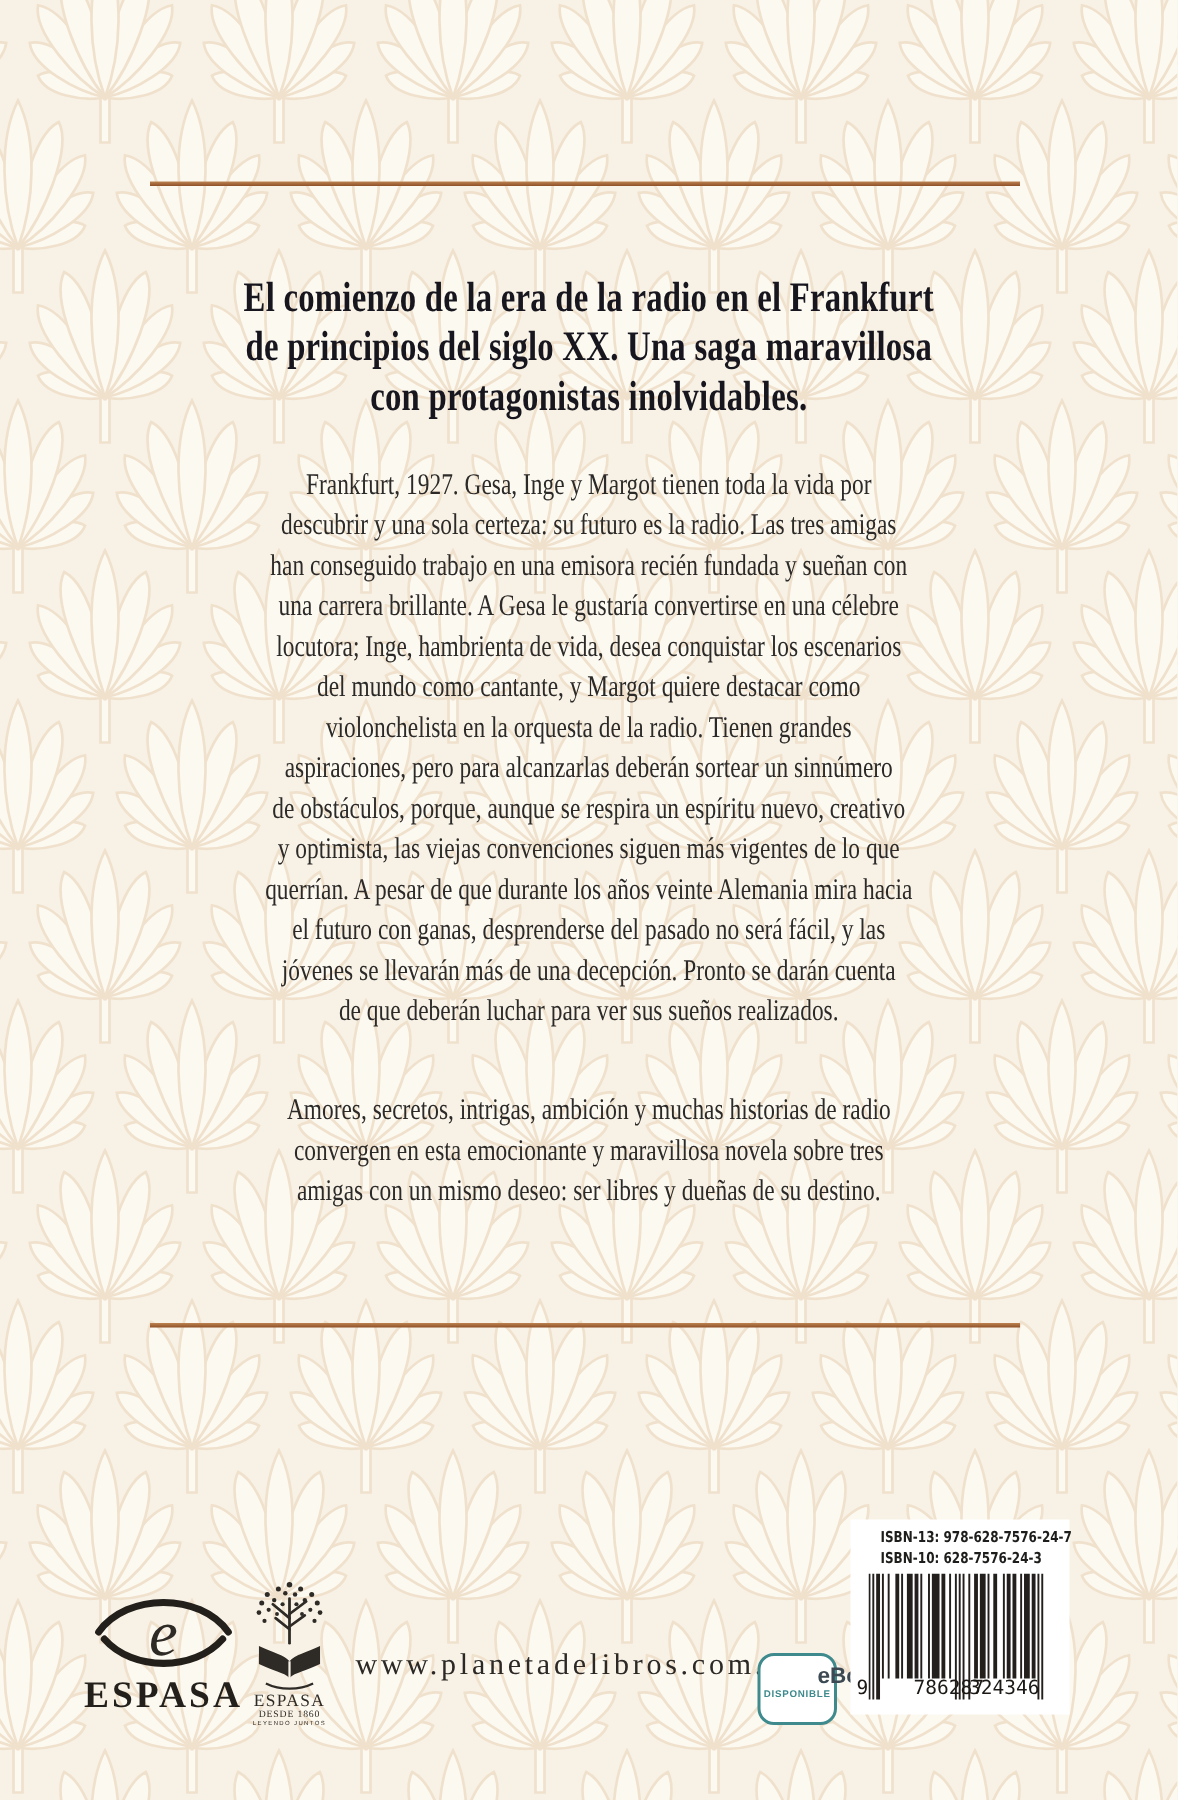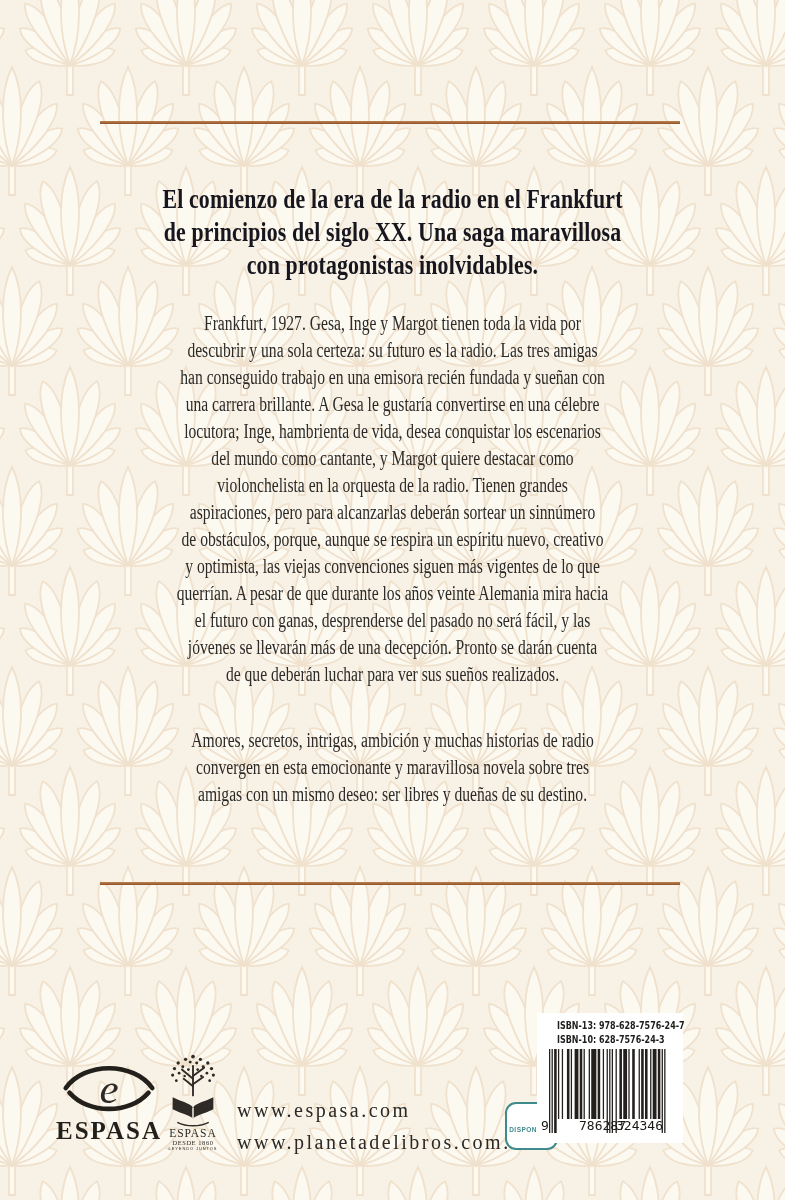--- a/index.html
+++ b/index.html
@@ -53,21 +53,21 @@
     display:block; margin-top:5px;
     font-family:"Liberation Sans","DejaVu Sans",sans-serif;
     font-size:15px; font-weight:600; color:#3c4952;margin-left:38px;
   }
   .ebook-sub{
     display:block; margin-top:0px;
     font-family:"Liberation Sans","DejaVu Sans",sans-serif;
     font-size:6.5px; font-weight:bold; letter-spacing:.5px; color:#3e8a8d;
   }
   .barcode-box{
-    position:absolute; left:537px; top:1013px; width:146px; height:130px;
+    position:absolute; left:567px; top:1013px; width:146px; height:130px;
     background:#fff;
   }
   .isbn-lines{
     position:absolute; left:20px; top:6px; white-space:nowrap;
     transform:scaleX(0.8); transform-origin:0 0;
     font-family:"DejaVu Sans","Liberation Sans",sans-serif;
     font-size:10px; font-weight:600; line-height:14px; color:#1d1d1b;
   }
   .bars-svg{position:absolute; left:12px; top:36px;}
   .bars-svg rect{fill:#231f1c;}
@@ -313,21 +313,20 @@
       </g>
       <path d="M8,50 C18,55 26,56 30,61 C34,56 42,55 52,50 L52,63 C42,68 34,69 30,73 C26,69 18,68 8,63 Z" fill="#2e2a25"></path>
       <path d="M30,61 L30,73" stroke="#f8f2e6" stroke-width="1.6"></path>
       <path d="M13,77 C23,82 37,82 47,77" fill="none" stroke="#2e2a25" stroke-width="1.6"></path>
       <text x="30" y="93" text-anchor="middle" font-family="Liberation Serif, DejaVu Serif, serif" font-size="12.5" letter-spacing="1">ESPASA</text>
       <text x="30" y="101" text-anchor="middle" font-family="Liberation Serif, DejaVu Serif, serif" font-size="7" letter-spacing="0.6">DESDE 1860</text>
       <text x="30" y="107" text-anchor="middle" font-family="Liberation Sans, DejaVu Sans, sans-serif" font-size="4.3" letter-spacing="1">LEYENDO JUNTOS</text>
     </svg>
 
     <div class="urls">
-      <div>www.espasa.com</div>
       <div>www.planetadelibros.com.co</div>
     </div>
 
     <div class="ebook-badge">
       <span class="ebook-title">eBook</span>
       <span class="ebook-sub">DISPONIBLE</span>
     </div>
 
     <div class="barcode-box">
       <div class="isbn-lines">

